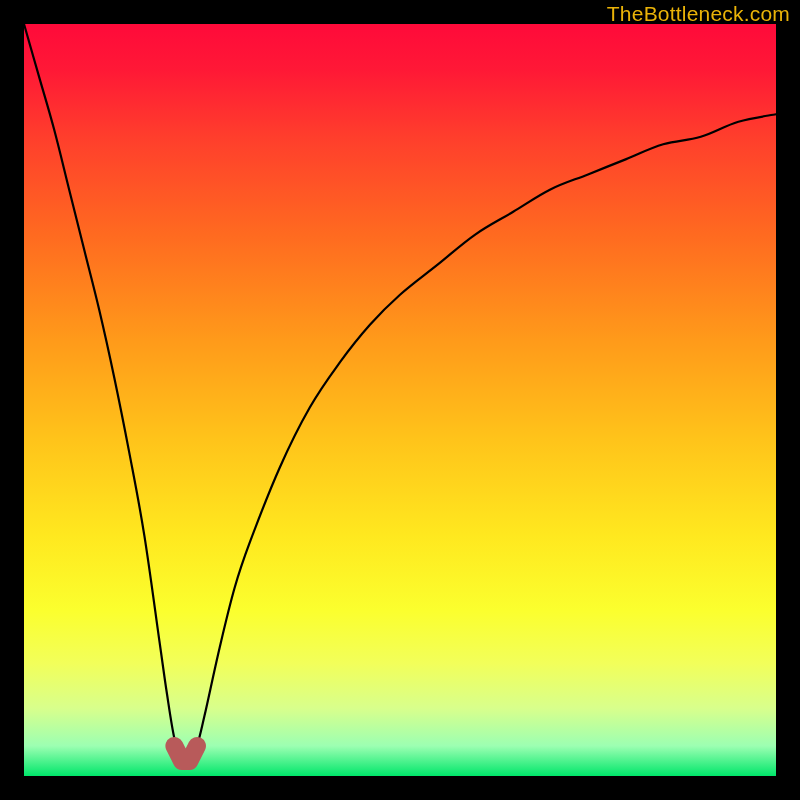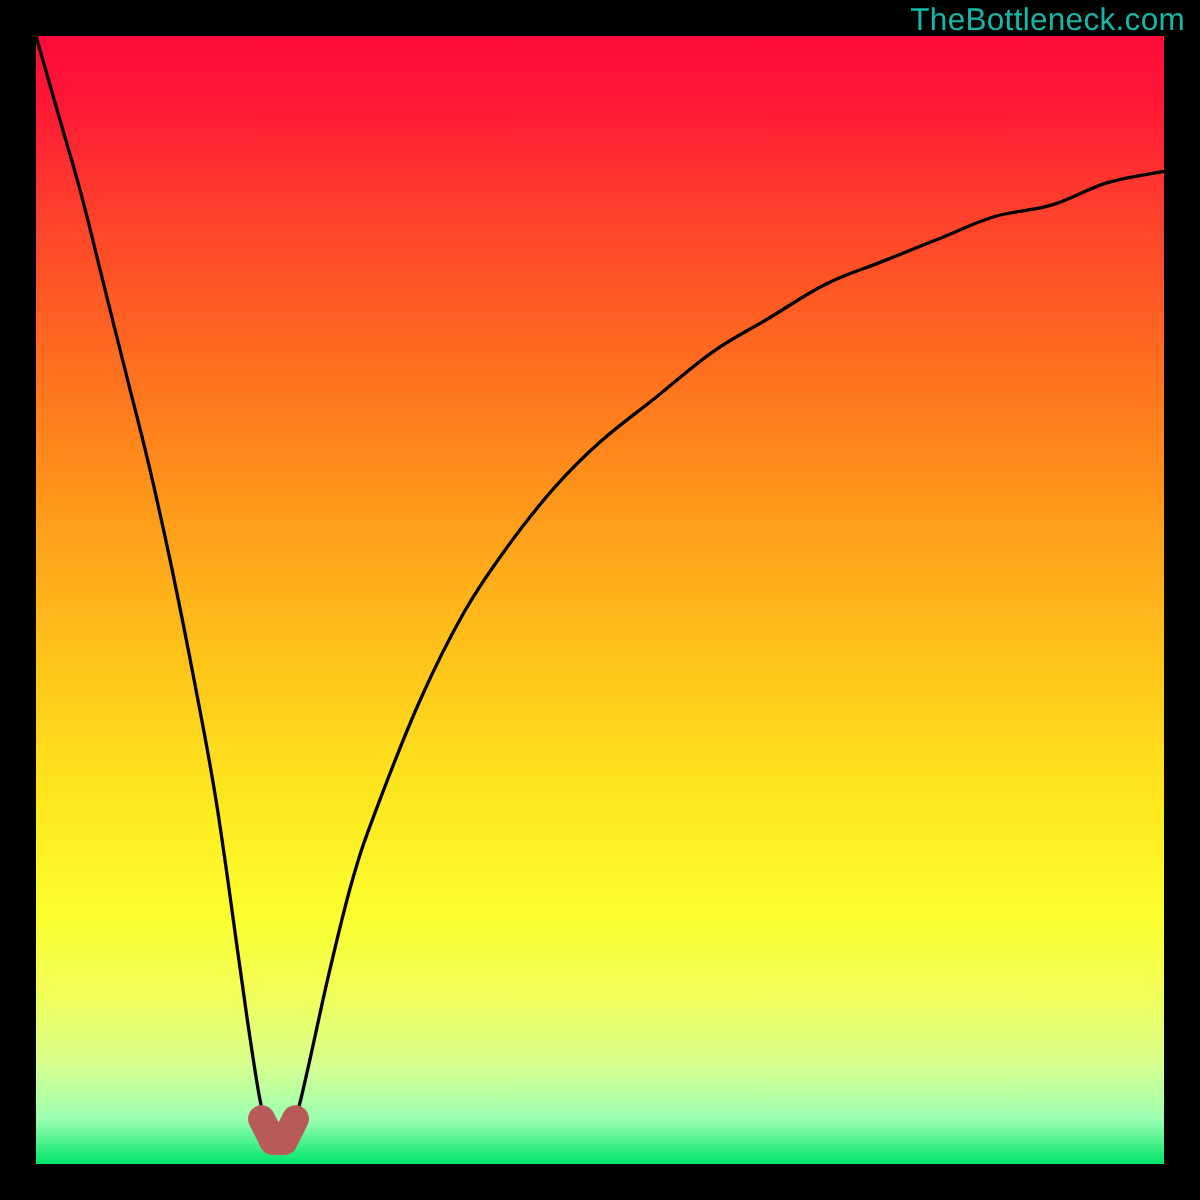--- a/index.html
+++ b/index.html
@@ -28,21 +28,21 @@
       #fbff2e 78%,
       #f2ff5a 85%,
       #d8ff8c 91%,
       #9cffb2 96%,
       #00e66a 100%);
   }
   .watermark {
     position: absolute;
     top: 2px;
     right: 10px;
-    color: #14b8a6;
+    color: #eab308;
     font-size: 21px;
     font-weight: 500;
     letter-spacing: 0.2px;
     user-select: none;
   }
   svg.curve {
     position: absolute;
     left: 0;
     top: 0;
     width: 752px;

